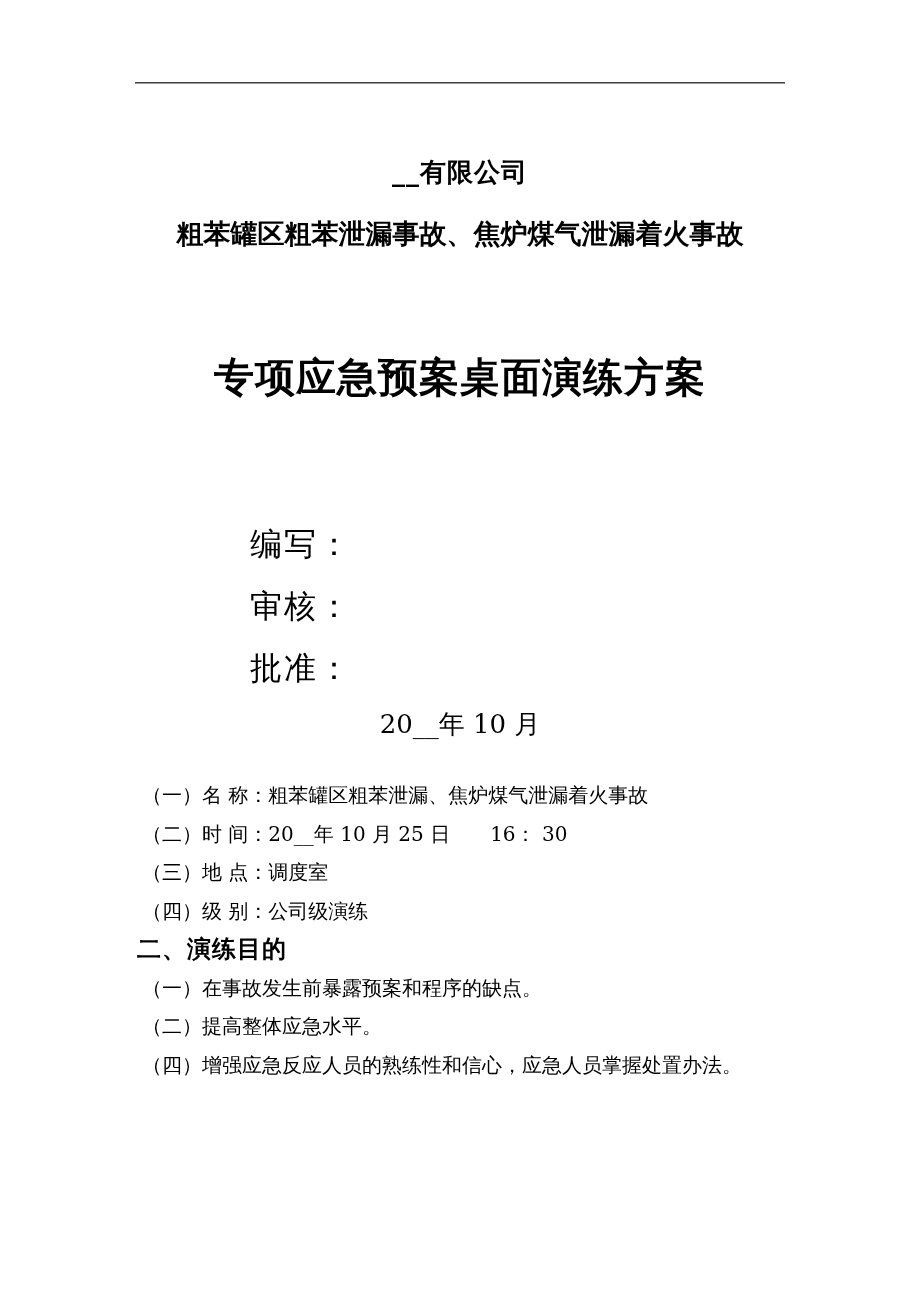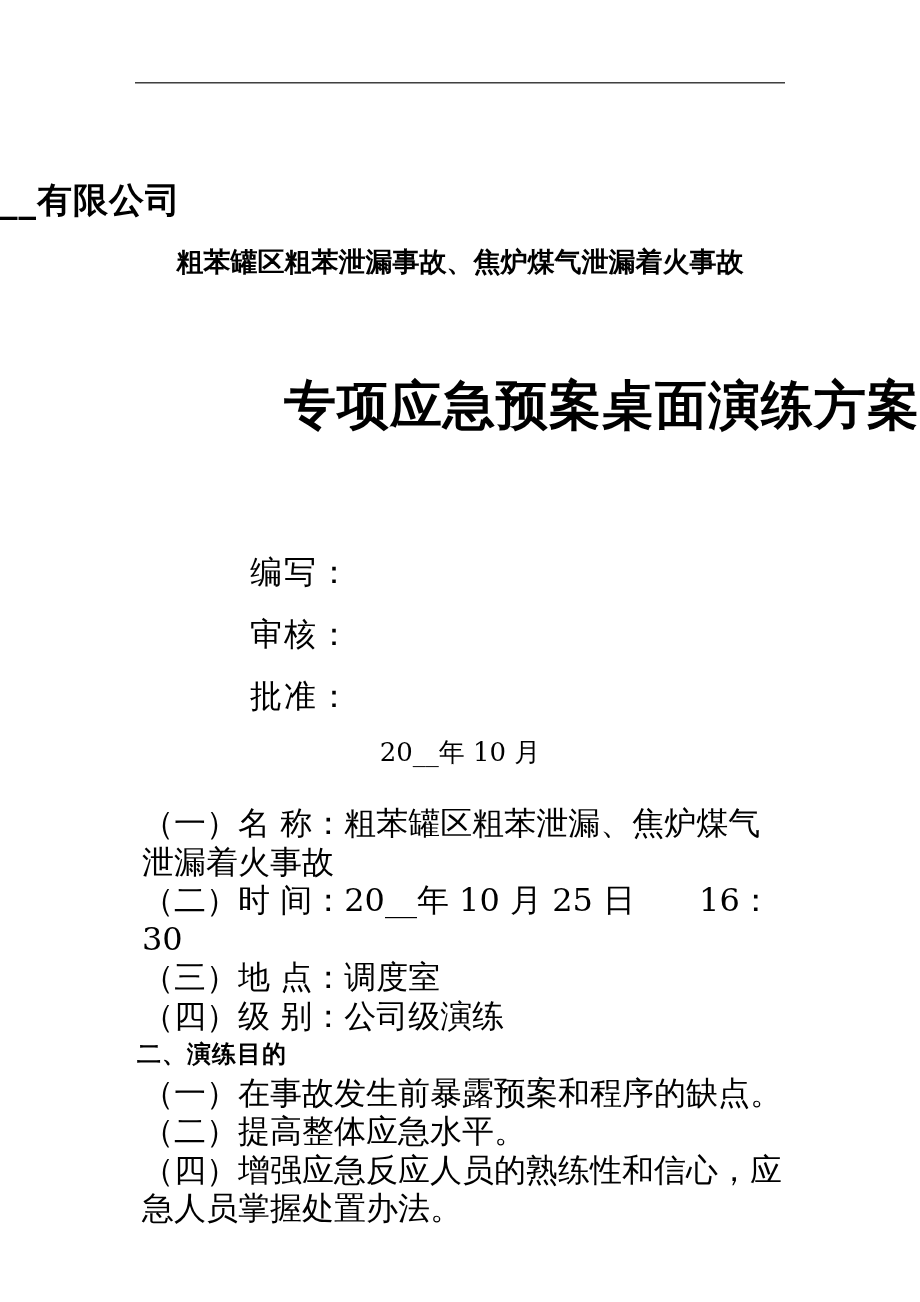--- a/index.html
+++ b/index.html
@@ -15,40 +15,40 @@
   .page { width: 920px; height: 1302px; background: #ffffff; }
 
   .top-rule {
     margin: 82px 135px 0 135px;
     height: 2px;
     background: #404040;
     border-bottom: 1px solid #9a9a9a;
   }
 
   .company-title {
-    margin-top: 98px;
-    text-align: left;
-    font-size: 35px;
+    margin-top: 70px;
+    text-align: center;
+    font-size: 26px;
     line-height: 36px;
     font-weight: bold;
     letter-spacing: 1px;
   }
 
   .subtitle {
     margin-top: 30px;
     text-align: center;
     font-size: 27px;
     line-height: 28px;
     font-weight: bold;
   }
 
   .main-title {
     margin-top: 107px;
-    text-align: right;
-    font-size: 52px;
+    text-align: center;
+    font-size: 40px;
     line-height: 43px;
     font-weight: bold;
     letter-spacing: 1px;
   }
 
   .signature-block {
     margin: 132px 0 0 250px;
   }
   .signature-line {
     font-size: 32px;
@@ -71,21 +71,21 @@
     font-size: 24px;
   }
   .section-heading {
     font-family: "DejaVu Sans", "Liberation Sans", sans-serif;
     font-weight: bold;
     font-size: 24px;
     line-height: 38.5px;
     letter-spacing: 1px;
   }
   .body-line {
-    font-size: 32px;
+    font-size: 20px;
     line-height: 38.5px;
     padding-left: 5px;
   }
 </style>
 </head>
 <body>
 
 <div class="page">
 
   <div class="top-rule"></div>

